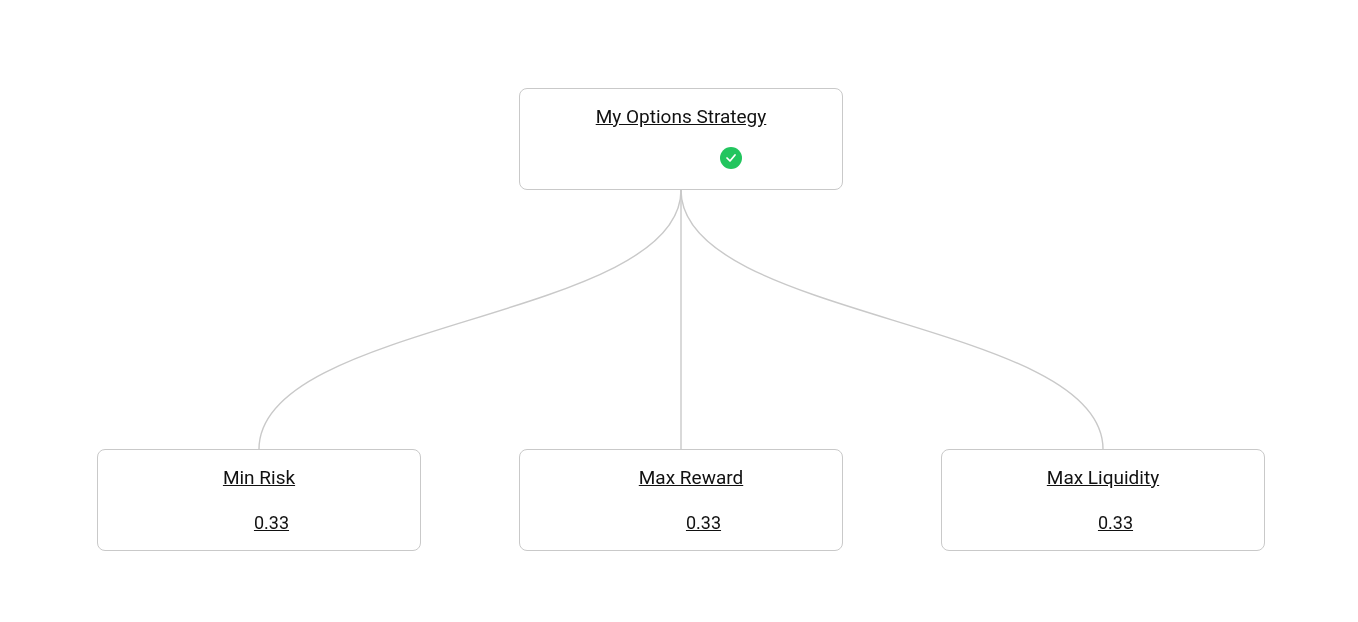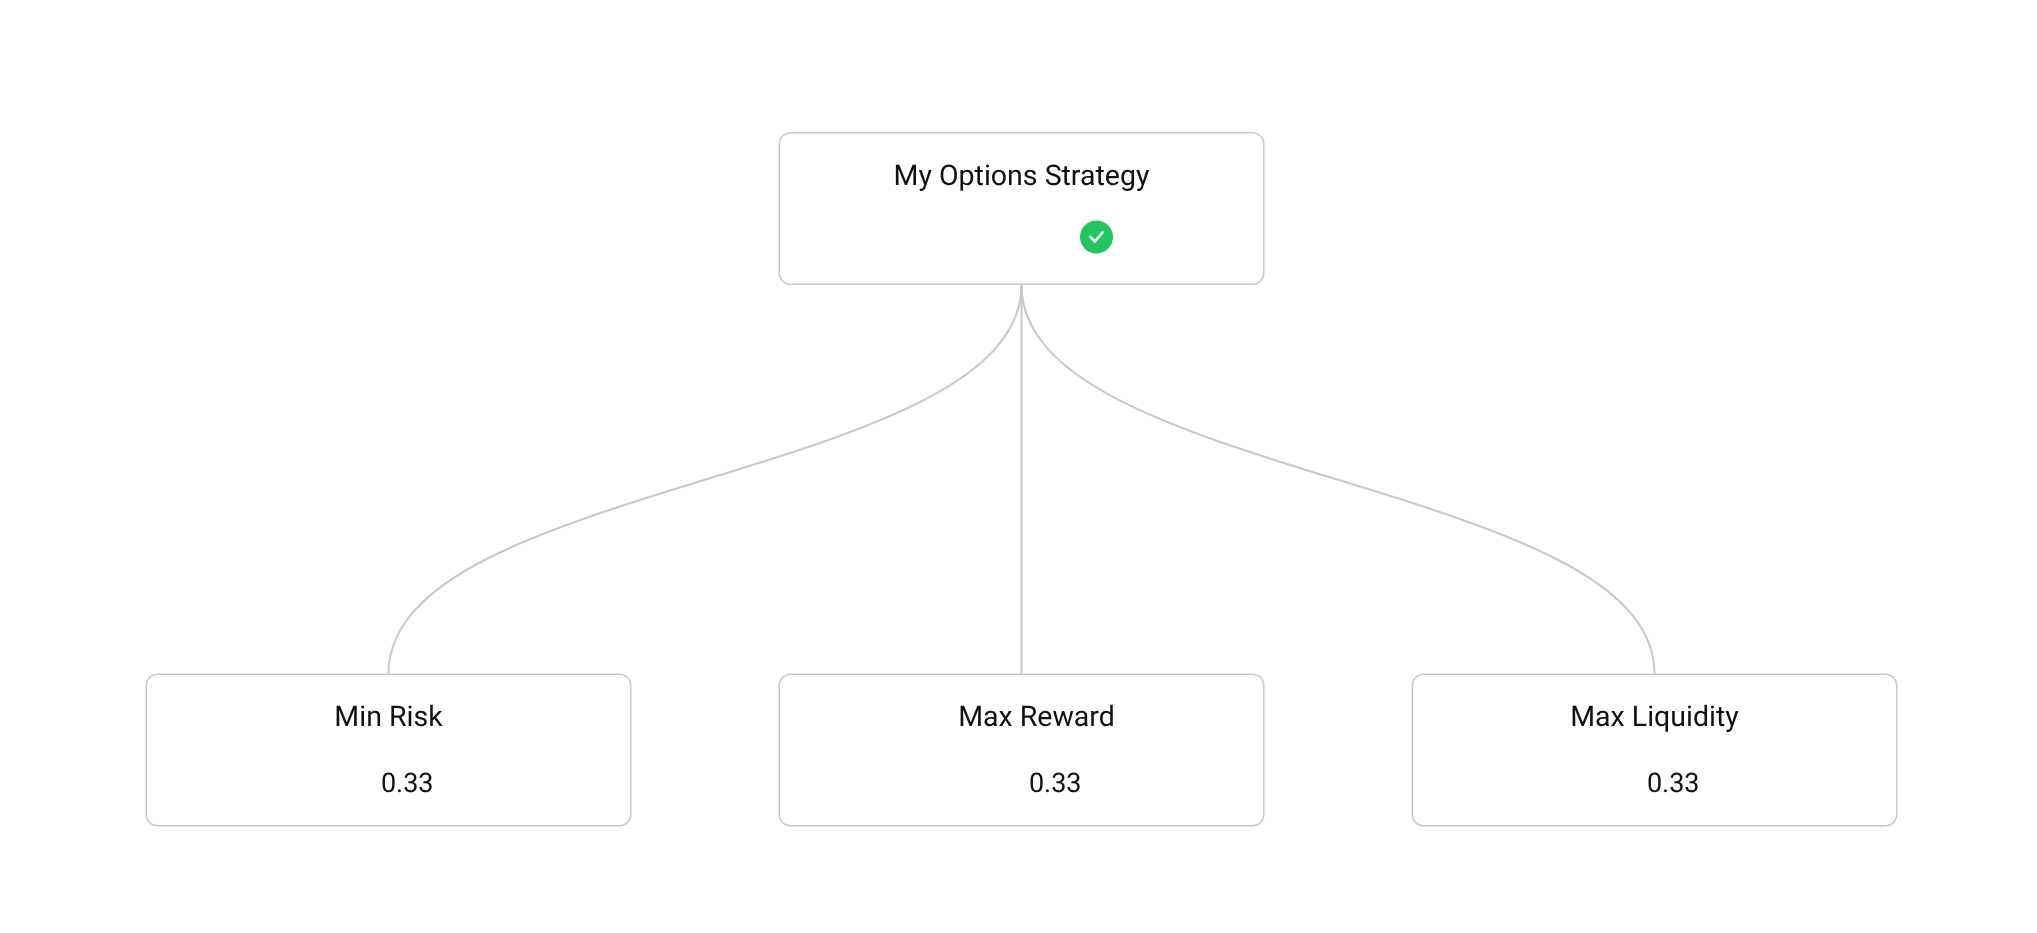--- a/index.html
+++ b/index.html
@@ -37,20 +37,21 @@
     left: 519px;
     top: 88px;
     width: 324px;
     height: 102px;
   }
   .node-root .title {
     text-align: center;
     font-size: 19px;
     line-height: 24px;
     font-weight: 400;
+    text-decoration: underline;
   }
   .badge-row {
     display: flex;
     justify-content: center;
     margin-top: 18px;
   }
   .check-badge {
     width: 22px;
     height: 22px;
     border-radius: 50%;
@@ -62,20 +63,21 @@
   }
   .check-badge svg {
     width: 12px;
     height: 12px;
     display: block;
   }
   .node-child {
     top: 449px;
     width: 324px;
     height: 102px;
+    text-decoration: underline;
   }
   .node-child .title {
     text-align: center;
     font-size: 19px;
     line-height: 24px;
     font-weight: 400;
   }
   .node-child .value {
     text-align: center;
     font-size: 18px;

